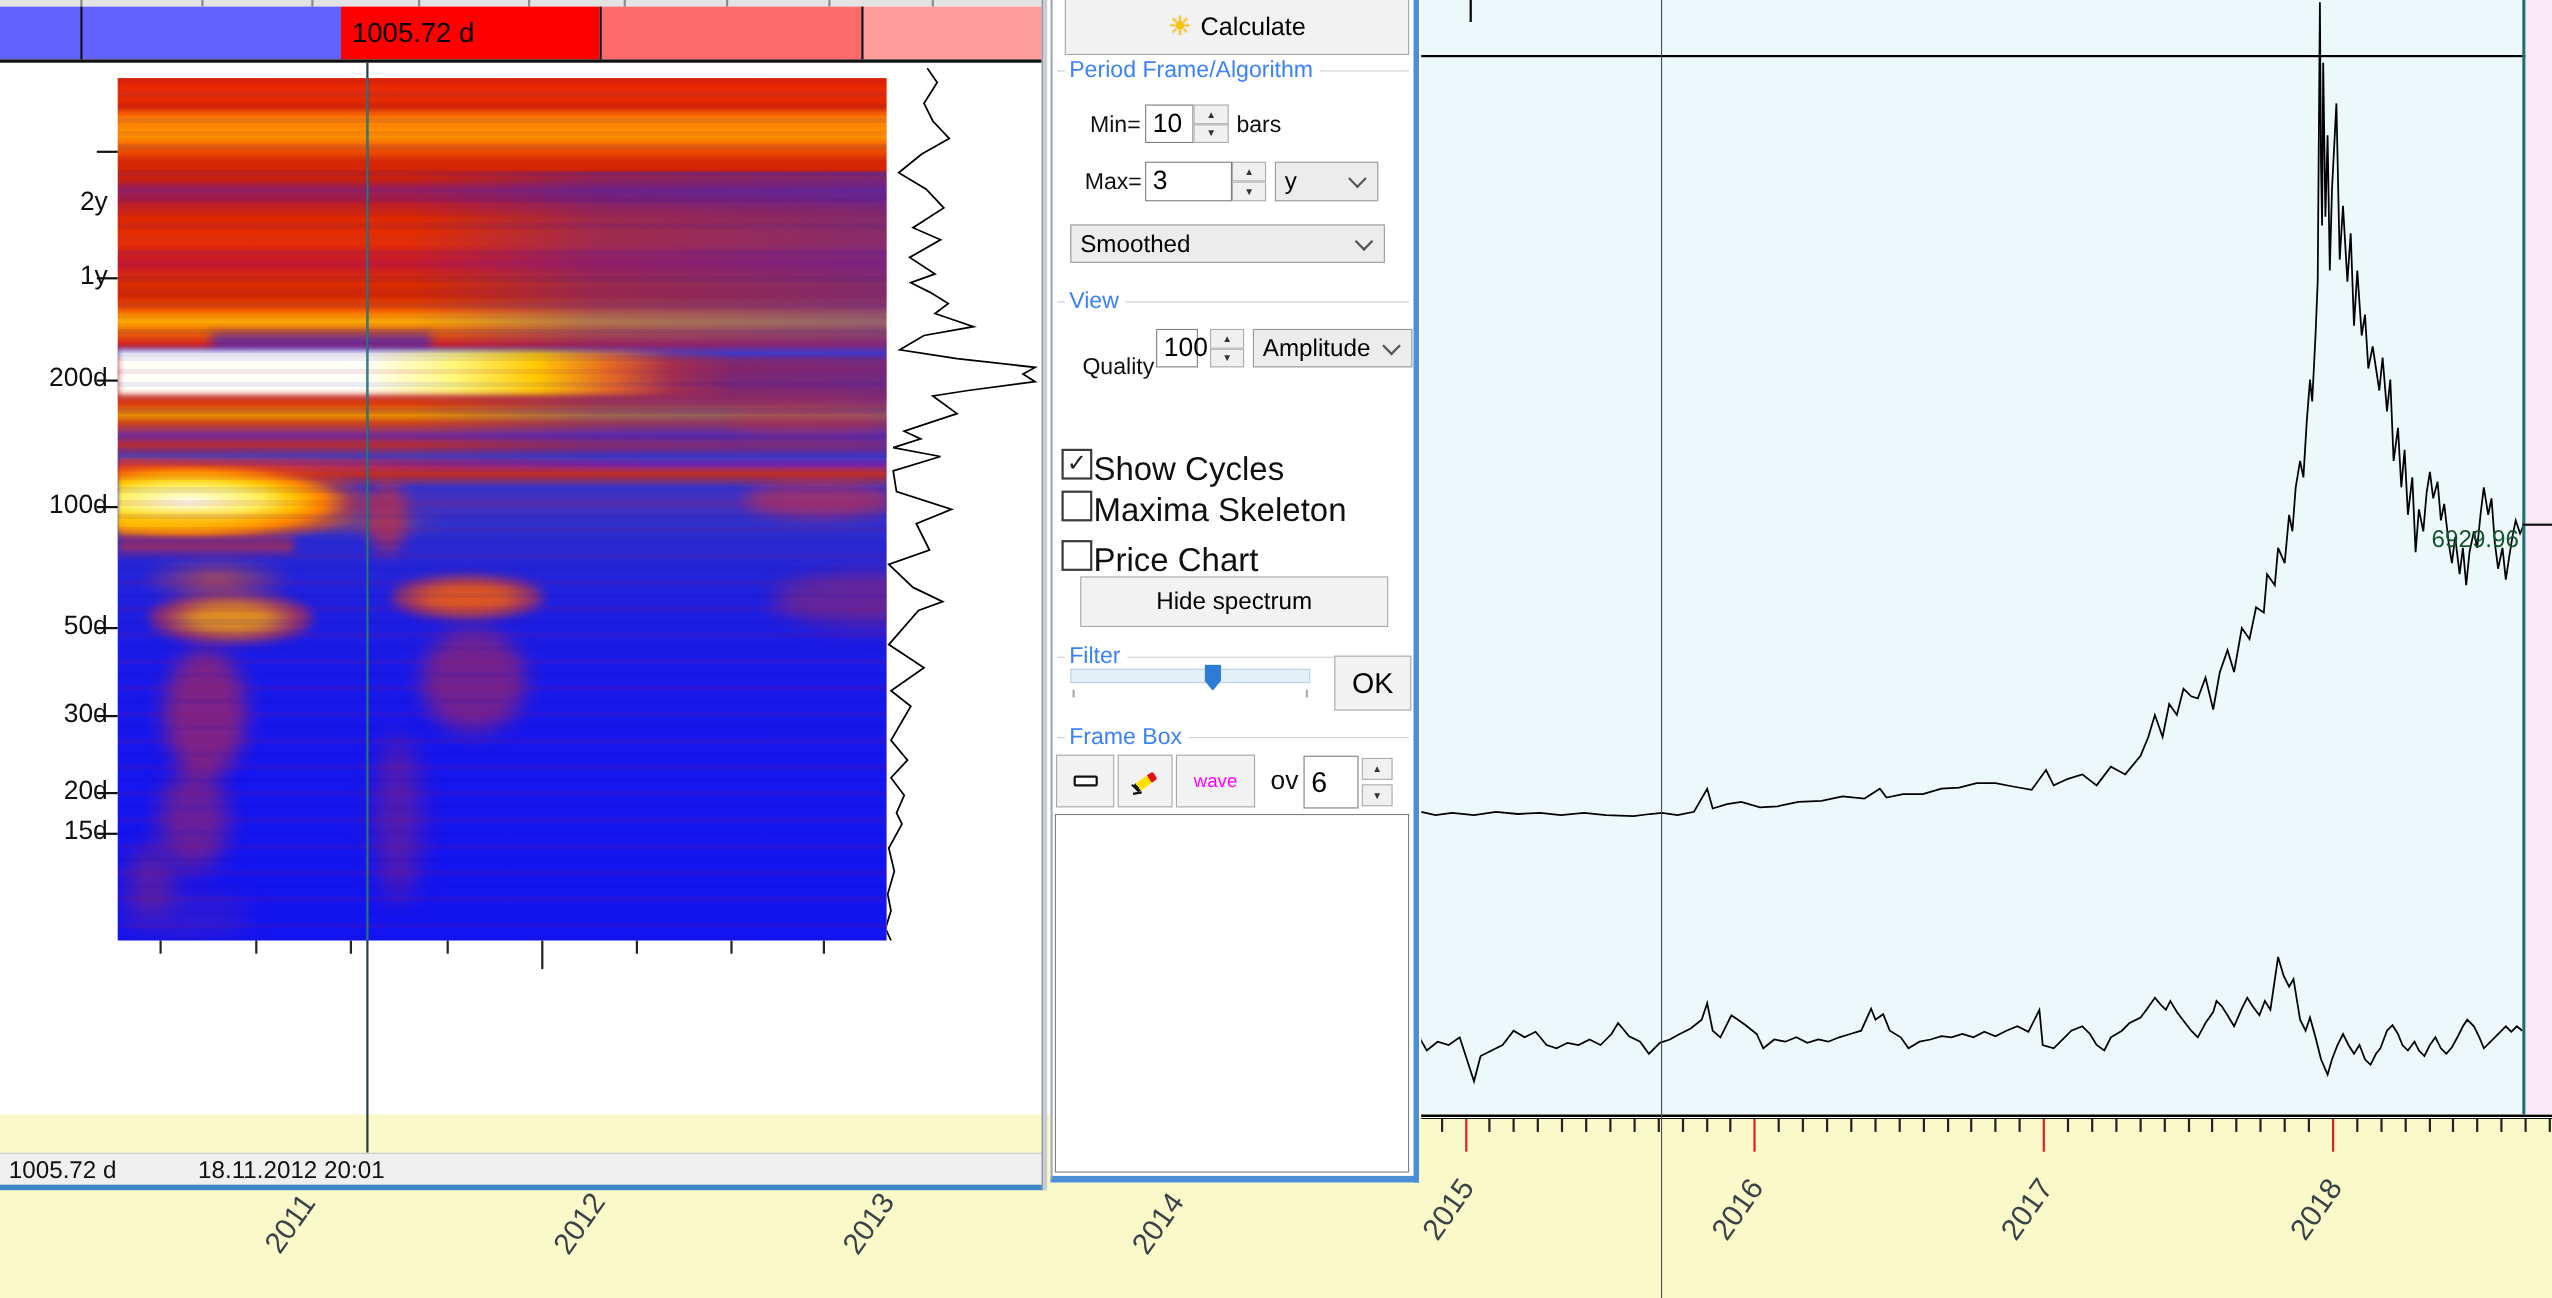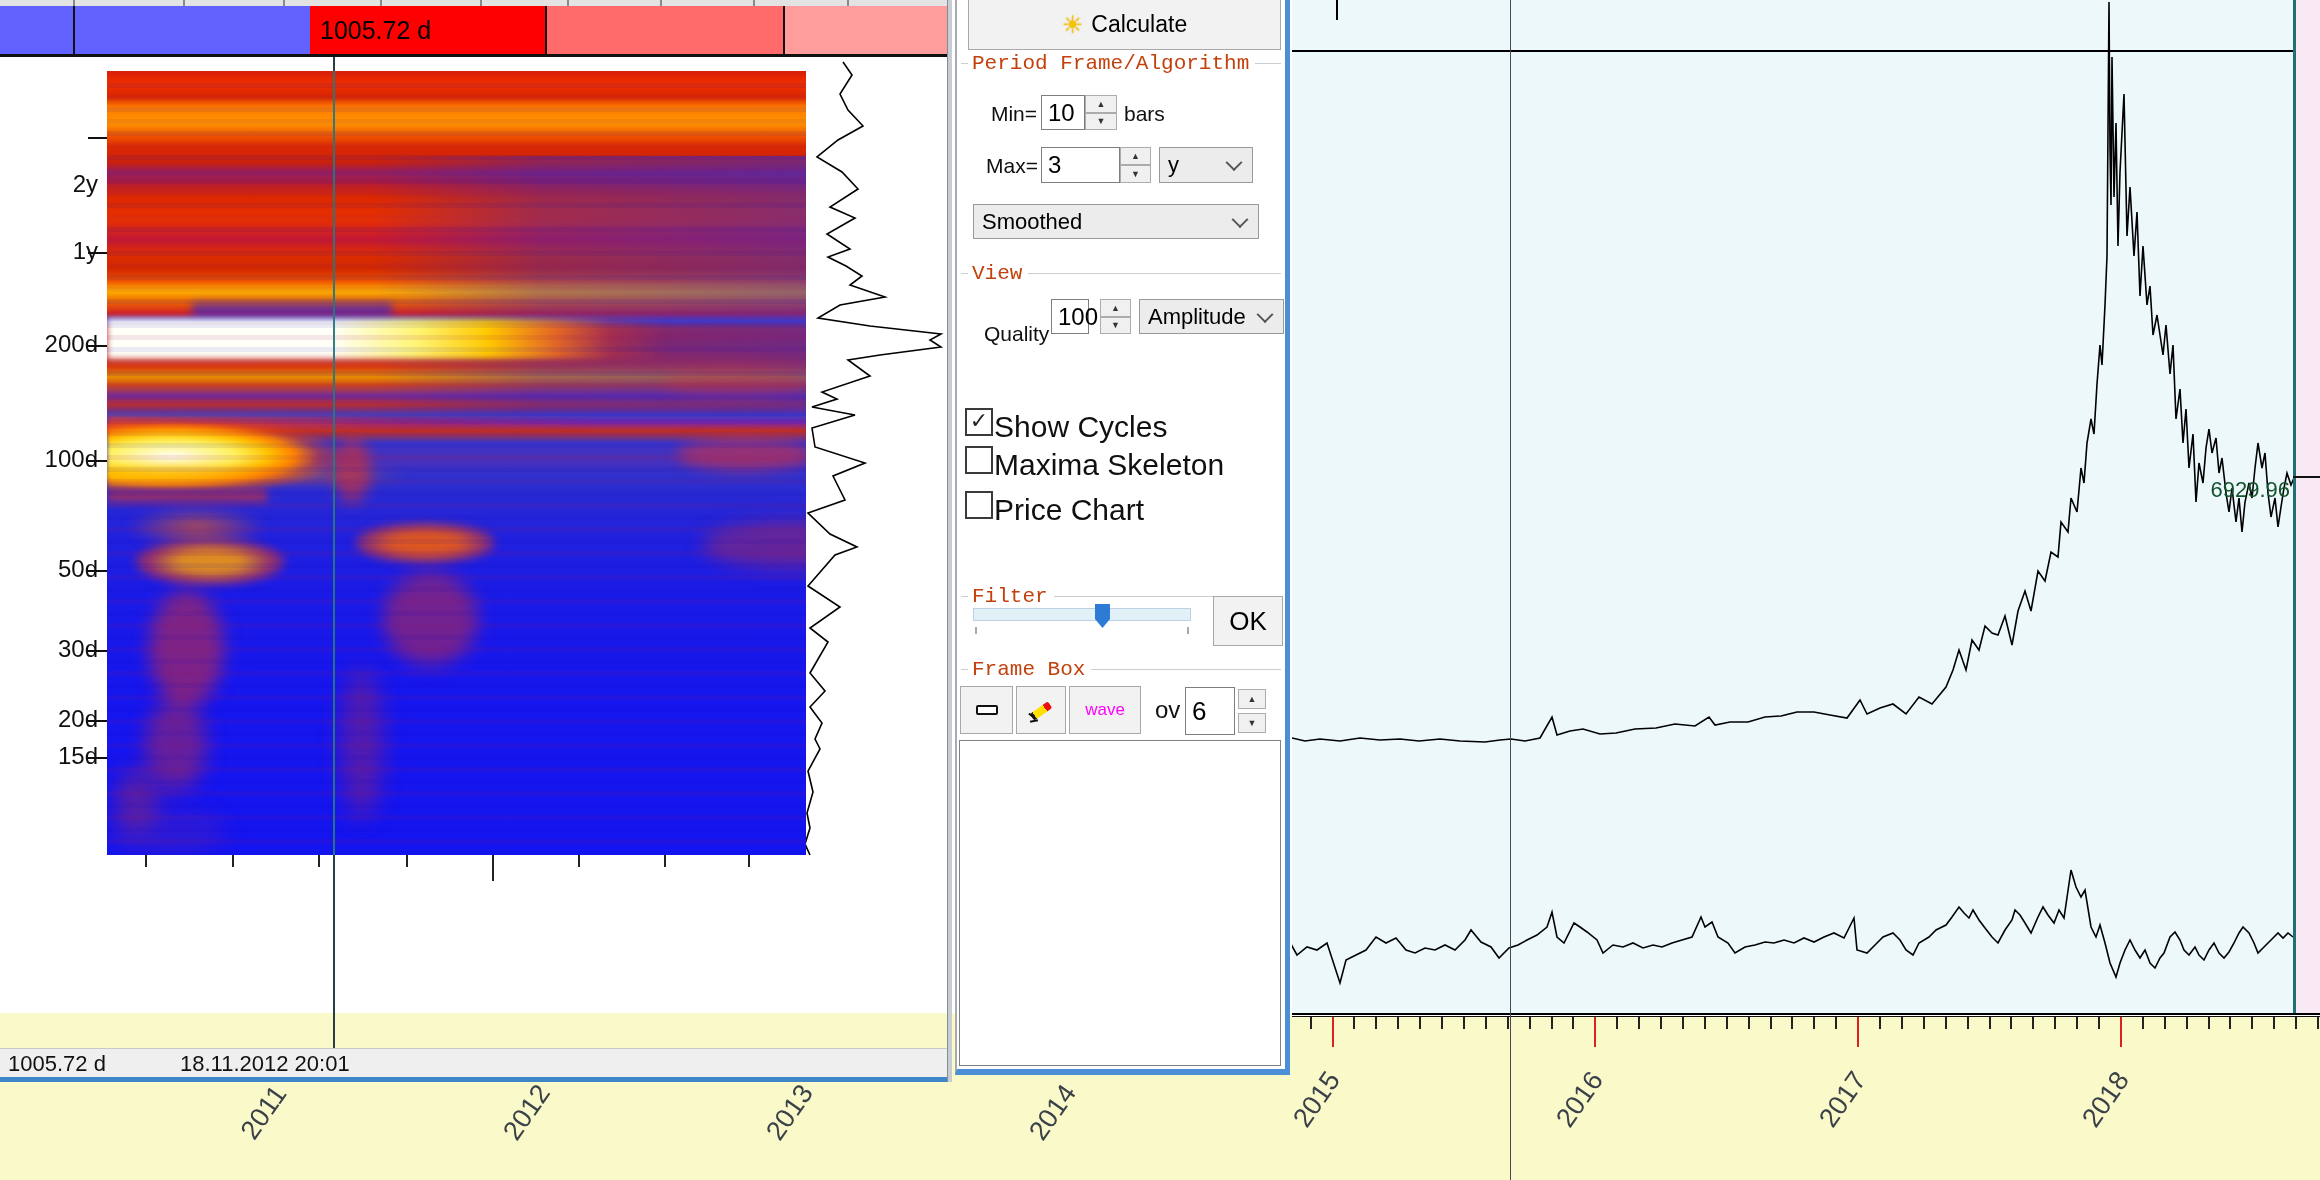--- a/index.html
+++ b/index.html
@@ -91,21 +91,21 @@
              font-size:22px;color:#111;}
   #status-period{position:absolute;left:8px;top:2px;}
   #status-datetime{position:absolute;left:180px;top:2px;}
   #blueline{left:0;top:1077px;width:948px;height:5px;background:#3E86C8;}
   #lp-rightedge{left:947px;top:0;width:4px;height:1082px;background:#C7CDD3;border-left:1px solid #858D95;}
 
   
   #ctrl{left:955px;top:0;width:335px;height:1075px;box-sizing:border-box;background:#FFF;
         border-left:2px solid #A5ABB1;border-right:5px solid #4B8FD6;border-bottom:6px solid #4B8FD6;}
   #ctrl .grp{position:absolute;left:4px;right:4px;display:flex;align-items:center;
-             font-size:21px;color:#c2410c;white-space:nowrap;font-family:Liberation Mono, monospace;}
+             font-size:21px;color:#3b82f6;white-space:nowrap;}
   #ctrl .grp::before{content:"";width:7px;height:1px;background:#C9CED3;margin-right:4px;}
   #ctrl .grp::after{content:"";flex:1;height:1px;background:#C9CED3;margin-left:6px;}
   .btn{position:absolute;background:#F2F2F2;border:1px solid #A8A8A8;display:flex;
        align-items:center;justify-content:center;color:#000;}
   #calc-btn{left:11px;top:0;width:313px;height:50px;border-top:none;font-size:23px;gap:8px;}
   .sun{color:#F5C400;font-size:24px;text-shadow:0 0 2px #E8A000;}
   .lab{position:absolute;font-size:21px;color:#101010;white-space:nowrap;}
   .field{position:absolute;background:#FFF;border:1px solid #7E7E7E;font-size:24px;color:#000;
          padding-left:6px;display:flex;align-items:center;box-sizing:border-box;}
   .spin{position:absolute;display:flex;flex-direction:column;box-sizing:border-box;}
@@ -333,20 +333,21 @@
     </div>
     <div class="cb-row" style="top:446px;">
       <div class="cb-box"></div>
       <div class="cb-label">Maxima Skeleton</div>
     </div>
     <div class="cb-row" style="top:491px;">
       <div class="cb-box"></div>
       <div class="cb-label">Price Chart</div>
     </div>
 
+    <button id="hide-btn" class="btn">Hide spectrum</button>
 
     <div class="grp" style="top:585px;">
       <span>Filter</span>
     </div>
     <div id="slider-track"></div>
     <div id="slider-thumb"></div>
     <div class="slider-end" style="left:18px;"></div>
     <div class="slider-end" style="left:230px;"></div>
     <button id="ok-btn" class="btn">OK</button>
 

